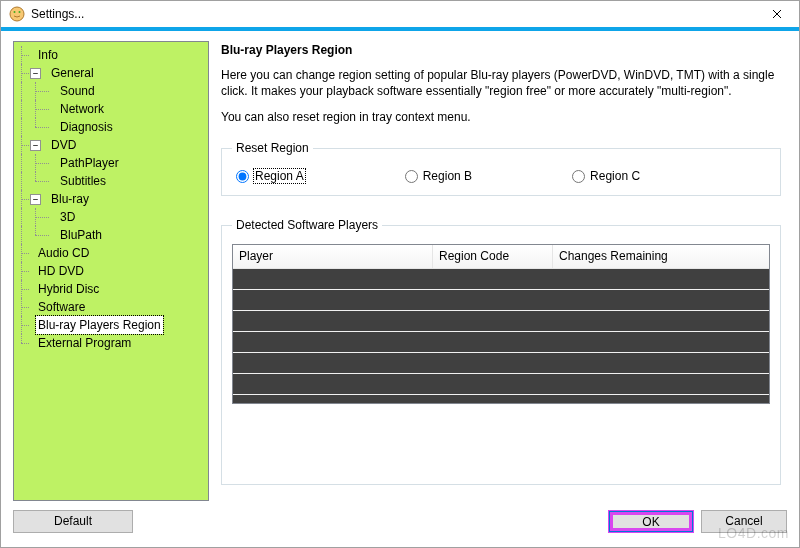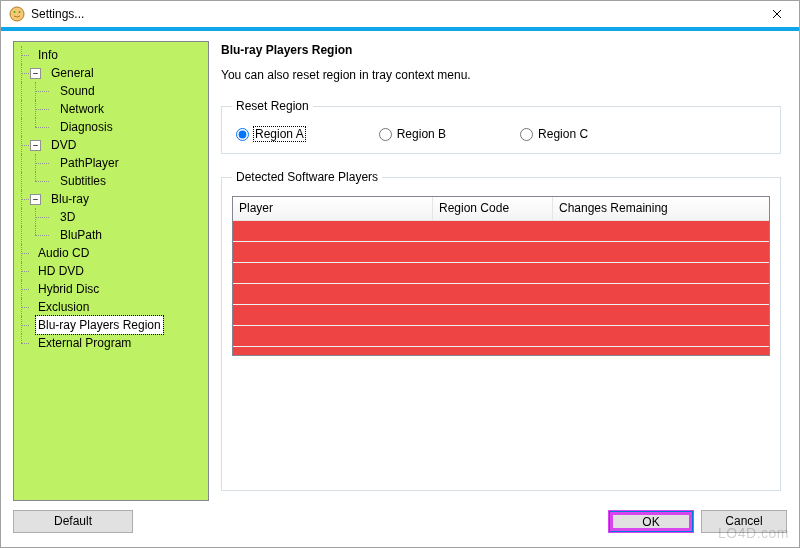--- a/index.html
+++ b/index.html
@@ -140,49 +140,49 @@
     font-weight: bold;
     font-size: 12px;
     margin: 2px 0 10px 0;
   }
   .desc {
     margin-bottom: 10px;
     line-height: 16px;
   }
   fieldset.groupbox {
     border: 1px solid #d5dfe5;
-    margin: 6px 0 10px 0;
+    margin: 6px 0 16px 0;
     padding: 12px 10px 10px 10px;
   }
   fieldset.groupbox legend {
     padding: 0 4px;
     font-size: 12px;
   }
   .radio-row {
     display: flex;
-    gap: 74px;
+    gap: 100px;
     padding: 2px 4px;
   }
   .radio-item {
     display: flex;
     align-items: center;
     gap: 5px;
   }
   .radio-item input[type=radio] {
     width: 13px; height: 13px;
     margin:0;
   }
   .radio-item label.focused {
     outline: 1px dotted #000;
     padding: 0 1px;
   }
   .table-wrap {
     border: 1px solid #828790;
     height: 160px;
-    background: #ef4444;
+    background: #404040;
     display: flex;
     flex-direction: column;
   }
   .thead {
     display: flex;
     background: #fff;
     height: 24px;
     border-bottom: 1px solid #e5e5e5;
   }
   .thead .th {
@@ -430,21 +430,21 @@
                 <span class="label">Hybrid Disc</span>
               </div>
             </li>
             <li>
               <div class="node-row">
                 <span class="indent">
                   <span class="vline"></span>
                   <span class="hline-short"></span>
                 </span>
                 <span style="width: 6px; display: inline-block;"></span>
-                <span class="label">Exclusion</span>
+                <span class="label">Software</span>
               </div>
             </li>
             <li>
               <div class="node-row">
                 <span class="indent">
                   <span class="vline"></span>
                   <span class="hline-short"></span>
                 </span>
                 <span style="width: 6px; display: inline-block;"></span>
                 <span class="label selected">Blu-ray Players Region</span>
@@ -459,20 +459,21 @@
                 <span style="width: 6px; display: inline-block;"></span>
                 <span class="label">External Program</span>
               </div>
             </li>
           </ul>
         </div>
     </div>
 
     <div class="main-panel">
       <div class="section-title">Blu-ray Players Region</div>
+      <div class="desc">Here you can change region setting of popular Blu-ray players (PowerDVD, WinDVD, TMT) with a single click. It makes your playback software essentially "region free" or more accurately "multi-region".</div>
       <div class="desc">You can also reset region in tray context menu.</div>
 
       <fieldset class="groupbox">
         <legend>Reset Region</legend>
         <div class="radio-row" id="radio-row">
             <div class="radio-item">
               <input type="radio" name="region" checked="" style="">
               <label class="focused">Region A</label>
             </div>
             <div class="radio-item">

